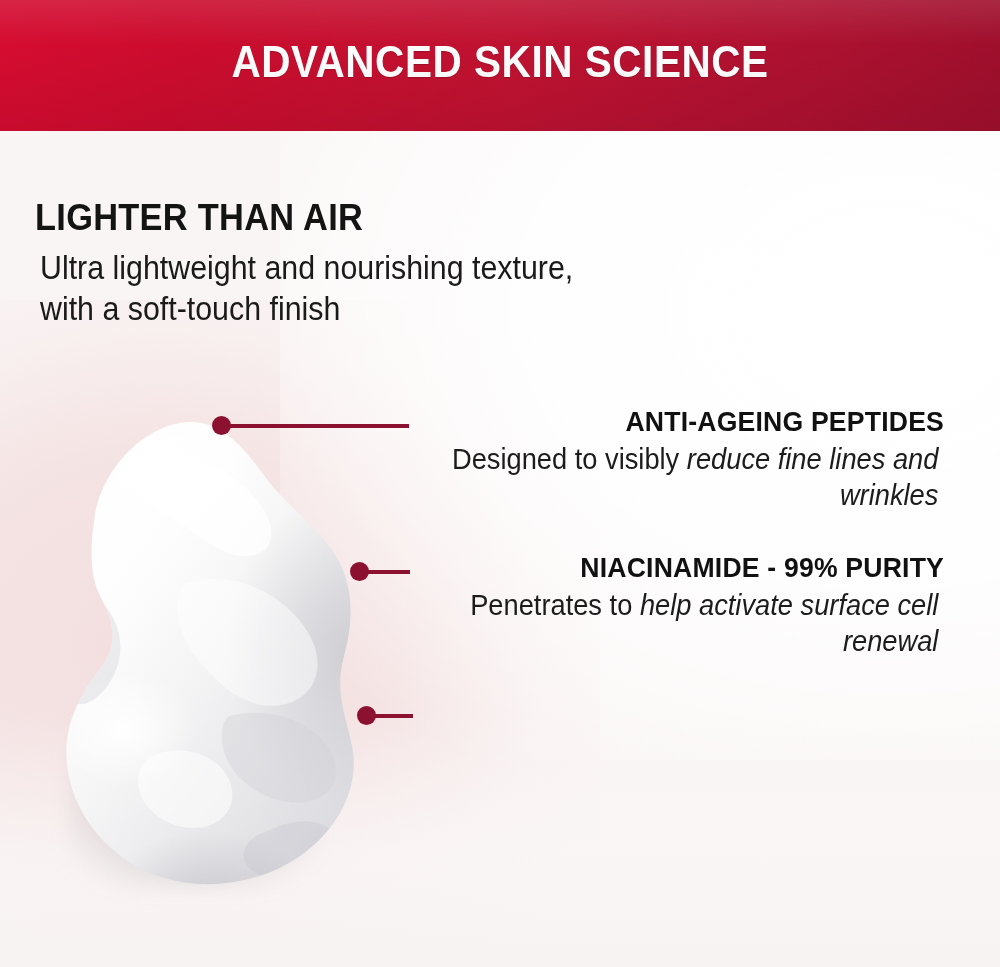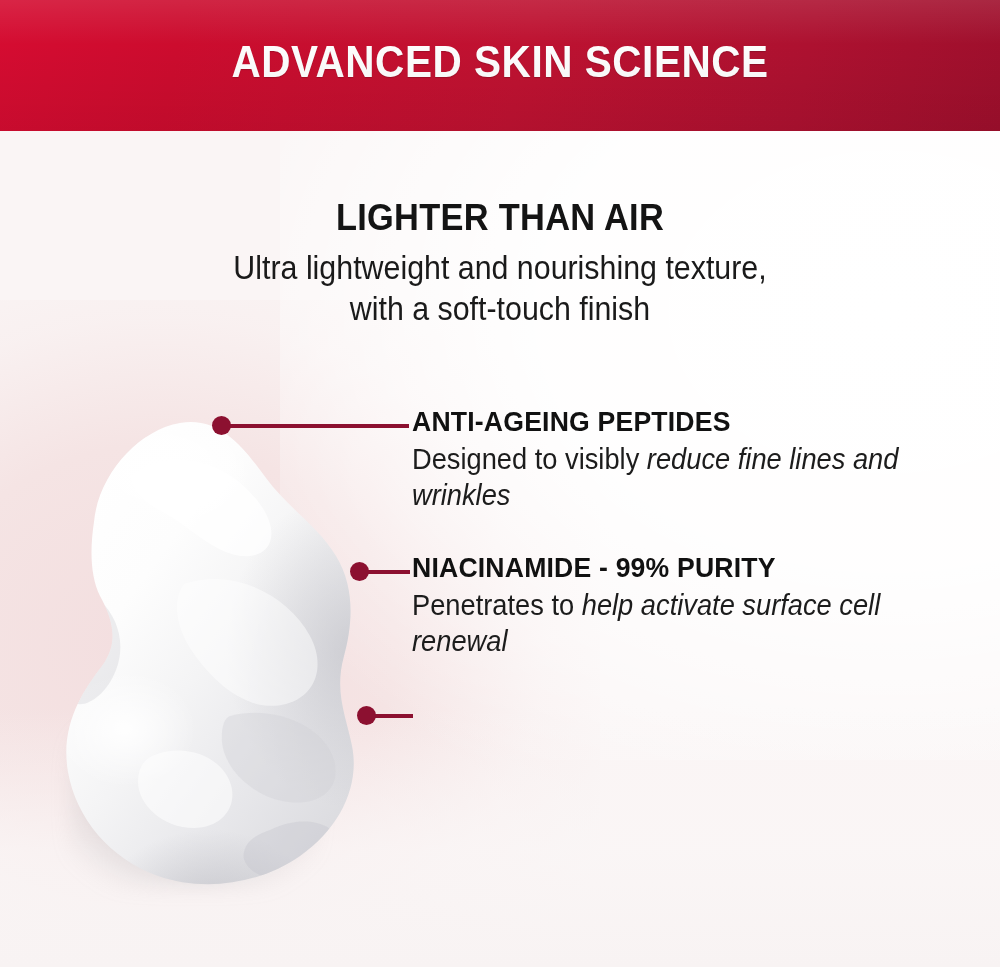--- a/index.html
+++ b/index.html
@@ -100,21 +100,21 @@
     white-space: nowrap;
     text-shadow: 0 1px 1px rgba(0,0,0,0.18);
   }
 
   
   .hero {
     position: absolute;
     left: 0;
     right: 0;
     top: 196px;
-    text-align: center;
+    text-align: left;
     color: #141414;
   }
   .hero-title {
     font-size: 37px;
     line-height: 44px;
     font-weight: 700;
     letter-spacing: 0.3px;
     transform: scaleX(0.93);
     transform-origin: center;
     white-space: nowrap;
@@ -164,22 +164,22 @@
     left: 0;
     top: 0;
     width: 1000px;
     height: 967px;
     pointer-events: none;
   }
   .callout {
     position: absolute;
     pointer-events: auto;
   }
-  .c1 { left: 412px; top: 405px; width: 560px; }
-  .c2 { left: 412px; top: 551px; width: 560px; }
+  .c1 { left: 412px; top: 405px; width: 560px; text-align: right; }
+  .c2 { left: 412px; top: 551px; width: 560px; text-align: right; }
   .c3 { left: 412px; top: 694px; width: 570px; }
 
   .callout-heading {
     font-size: 28px;
     line-height: 34px;
     font-weight: 700;
     color: #111111;
     letter-spacing: 0.2px;
     transform: scaleX(0.95);
     transform-origin: left center;

